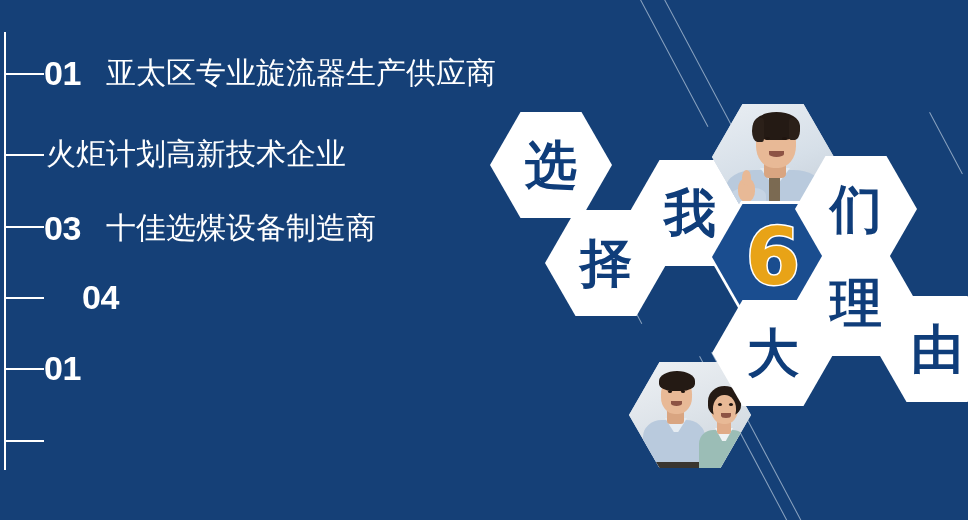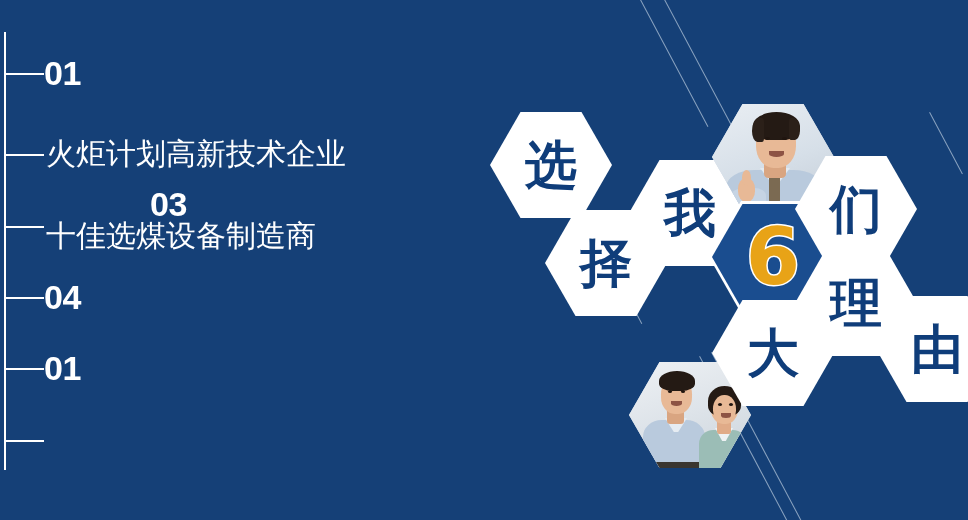--- a/index.html
+++ b/index.html
@@ -94,29 +94,30 @@
   <div class="tick" style="top:73px;"></div>
   <div class="tick" style="top:154px;"></div>
   <div class="tick" style="top:226px;"></div>
   <div class="tick" style="top:297px;"></div>
   <div class="tick" style="top:368px;"></div>
   <div class="tick" style="top:440px;"></div>
 
   <div class="list">
     <div class="row" style="top:50px;">
       <span class="num">01</span>
+      <span class="txt">亚太区专业旋流器生产供应商</span>
     </div>
     <div class="row" style="top:131px;">
       <span class="txt">火炬计划高新技术企业</span>
     </div>
-    <div class="row" style="top:187px;flex-direction:column;">
+    <div class="row" style="top:205px;">
       <span class="num">03</span>
       <span class="txt">十佳选煤设备制造商</span>
     </div>
-    <div class="row" style="top:274px;">
+    <div class="row" style="top:274px;margin-left:38px;">
       <span class="num">04</span>
     </div>
     <div class="row" style="top:345px;">
       <span class="num">01</span>
     </div>
   </div>
 
   <div class="hexwrap">
 
     <div class="hex hex-white" style="left:490px;top:112px;width:122px;height:106px;">

